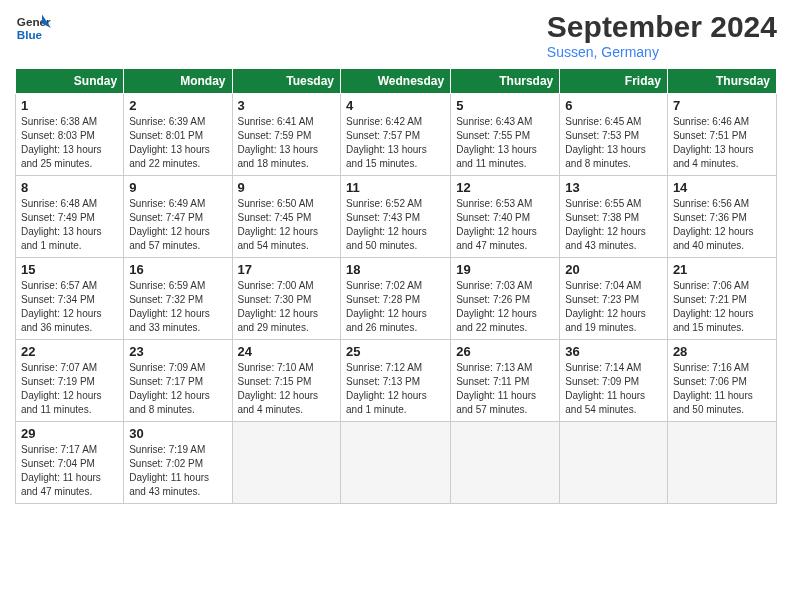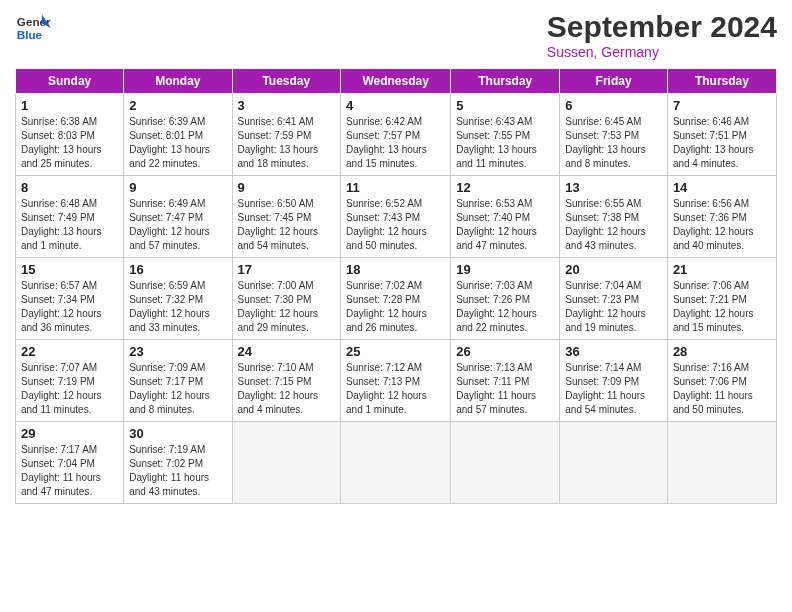--- a/index.html
+++ b/index.html
@@ -33,32 +33,32 @@
     .title-block {
       text-align: left;
     }
     .month-title {
       font-size: 30px;
       font-weight: bold;
       color: #333;
     }
     .subtitle {
       font-size: 14px;
-      color: #a21caf;
+      color: #3b82f6;
     }
     .calendar {
       width: 100%;
       border-collapse: collapse;
       font-size: 10px;
     }
     .calendar th {
-      background: #a21caf;
+      background: #15803d;
       color: #fff;
       padding: 5px 6px;
-      text-align: center;
+      text-align: right;
       font-size: 12px;
       font-weight: bold;
       border: 1px solid #fff;
     }
     .calendar td {
       border: 1px solid #ccc;
       padding: 4px 5px;
       vertical-align: top;
       width: 113px;
       height: 80px;

